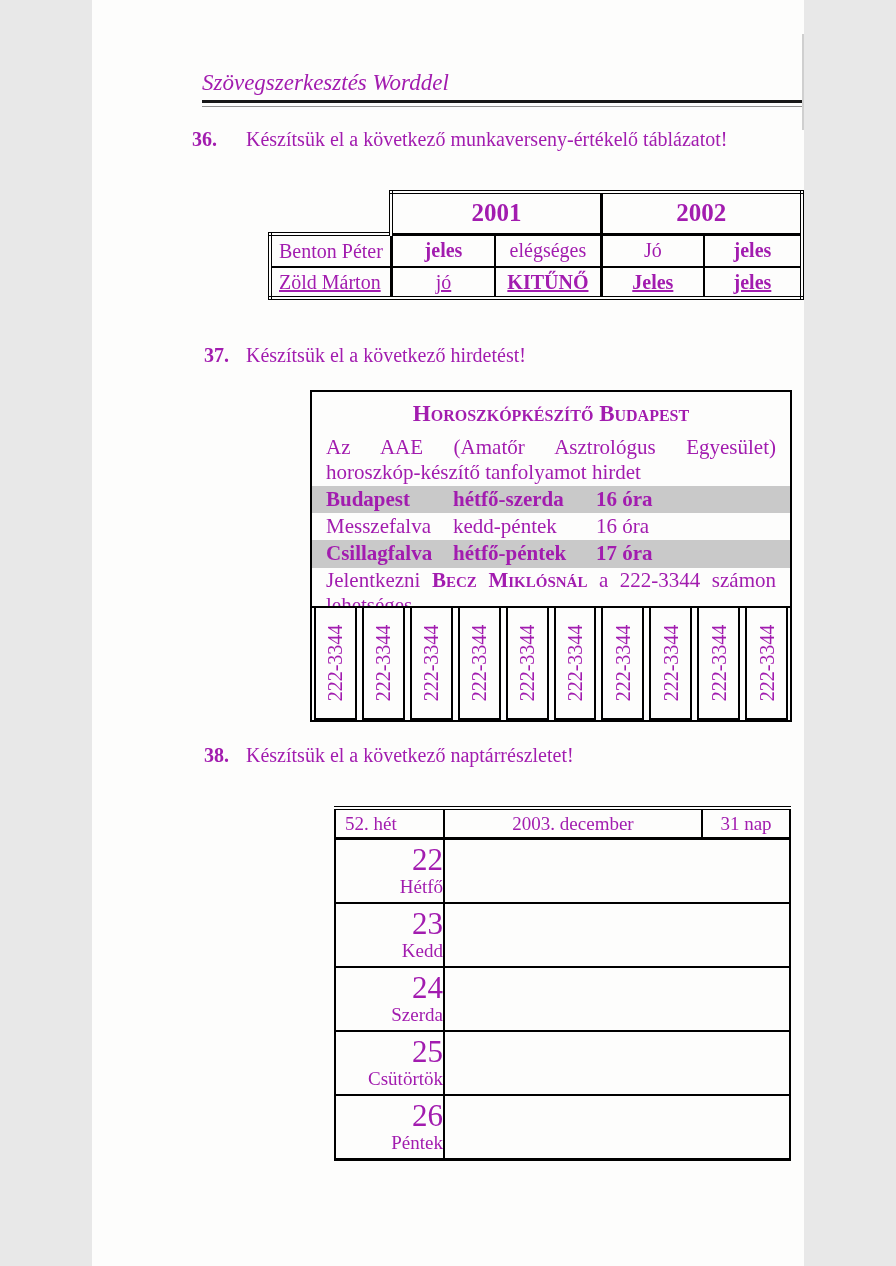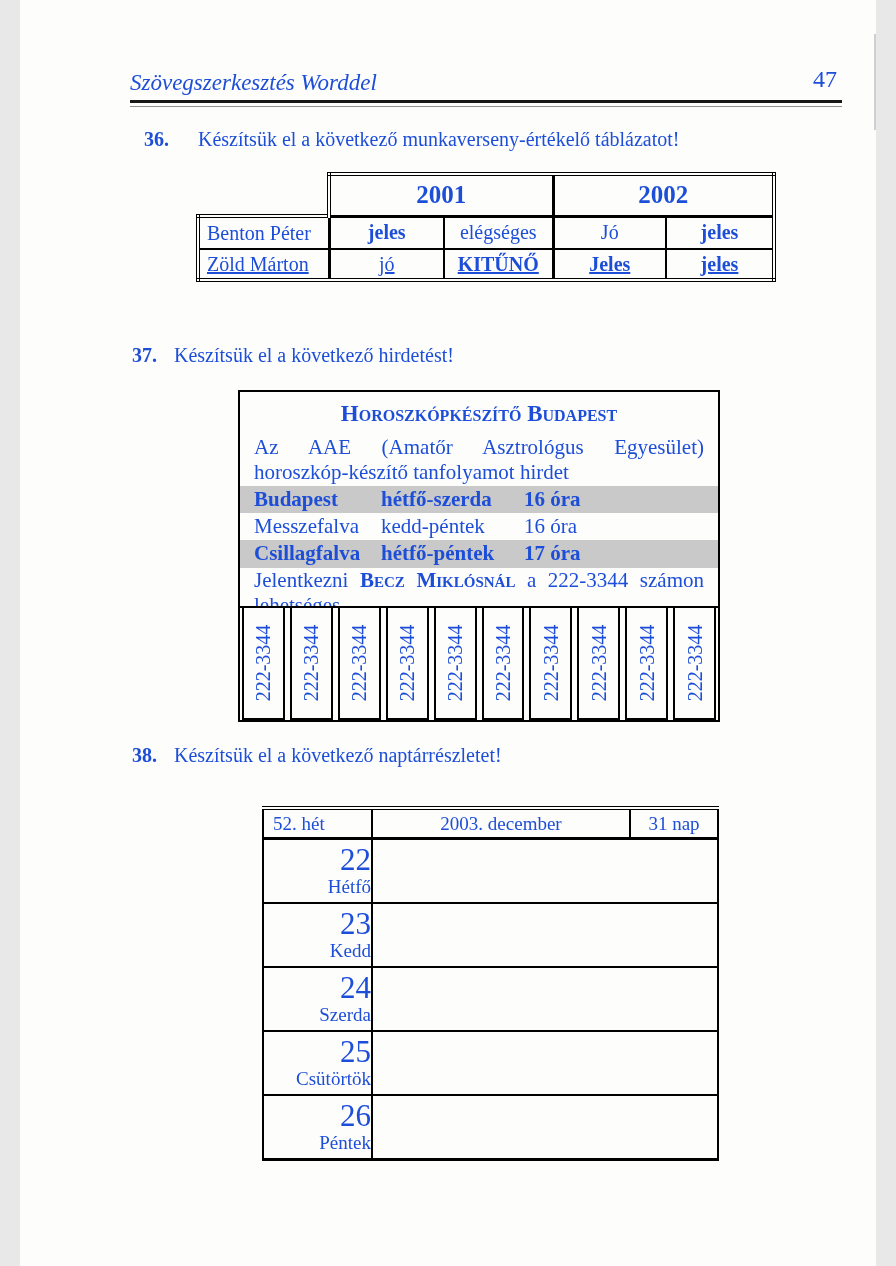--- a/index.html
+++ b/index.html
@@ -1,36 +1,36 @@
 <!DOCTYPE html>
 <html><head>
 <meta charset="utf-8">
 <style>
   html,body { margin:0; padding:0; background:#e8e8e8; }
   .page {
-    position:relative; width:856px; height:1266px; margin:0 auto;
-    background:#fdfdfc; color:#1d4ed8; overflow:hidden;
+    position:relative; width:712px; height:1266px; margin:0 auto;
+    background:#fdfdfc; color:#a21caf; overflow:hidden;
     font-family:"Liberation Serif", serif;
   }
   
   .hdr-title { position:absolute; left:110px; top:70px; font-style:italic; font-size:23px; }
   .hdr-pageno { position:absolute; left:793px; top:66px; font-size:24px; }
   .rule-main { position:absolute; left:110px; top:100px; width:712px; height:3px; background:#181818; }
   .rule-sub  { position:absolute; left:110px; top:106px; width:712px; height:1px; background:#909090; }
   .edge-artifact { position:absolute; right:0; top:34px; width:2px; height:96px; background:#cfcfcf; }
 
   
   .ex { position:absolute; display:flex; gap:17px; font-size:20px; white-space:nowrap; }
   .ex-num { font-weight:bold; }
-  .ex36 { left:124px; top:128px;gap:29px; }
+  .ex36 { left:100px; top:128px;gap:29px; }
   .ex37 { left:112px; top:344px; }
   .ex38 { left:112px; top:744px; }
 
   
-  .t36 { position:absolute; left:176px; top:172px; border-collapse:collapse; table-layout:fixed; }
+  .t36 { position:absolute; left:176px; top:190px; border-collapse:collapse; table-layout:fixed; }
   .t36 td { padding:0 4px; text-align:center; vertical-align:middle; font-size:20px; }
   .t36 .ghost { border:none; }
   .t36 .year { font-size:25px; font-weight:bold; }
   .t36 .name { text-align:left; padding-left:7px; }
   .t36 .bold { font-weight:bold; }
   
   .t36 .c2001 { border-top:4px double #000; border-left:4px double #000; border-right:3px solid #000; border-bottom:3px solid #000; }
   .t36 .c2002 { border-top:4px double #000; border-right:4px double #000; border-left:3px solid #000; border-bottom:3px solid #000; }
   .t36 .sub  { border-left:2px solid #000; border-right:2px solid #000; border-bottom:4px double #000; }
   .t36 .sub-first { border-left:4px double #000; }

